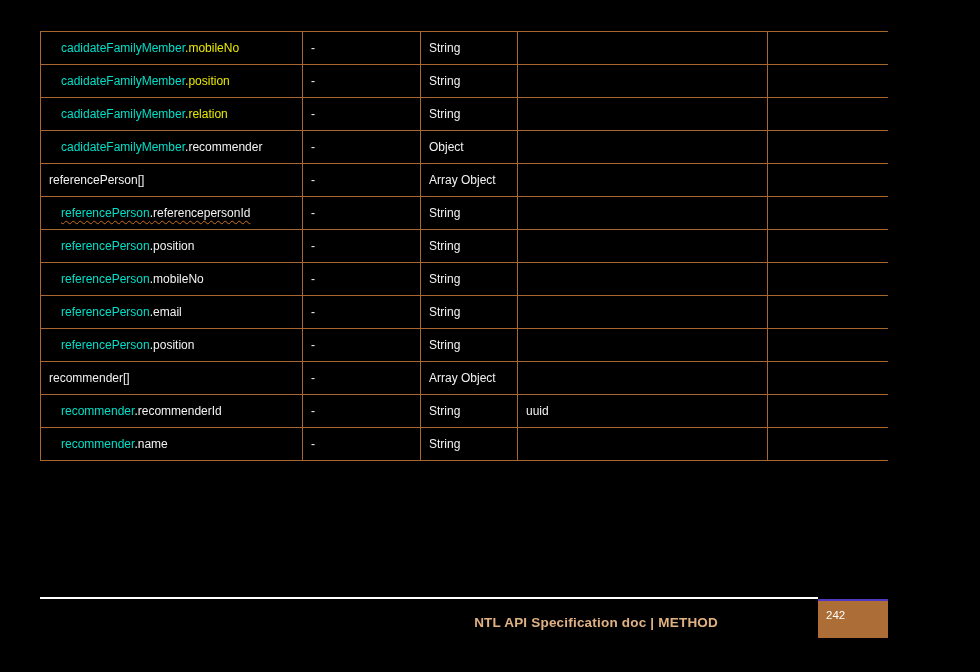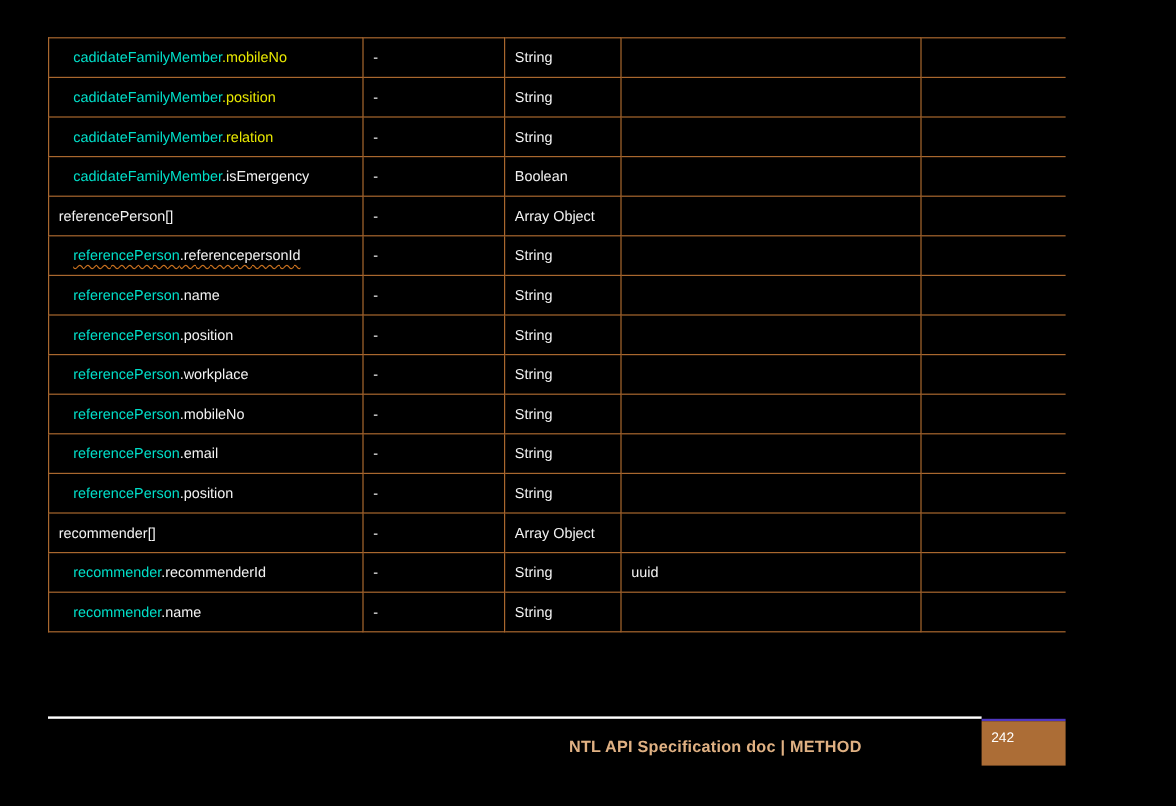--- a/index.html
+++ b/index.html
@@ -125,56 +125,42 @@
             <td class="c-extra"></td>
           </tr>
           <tr>
             <td class="c-name lvl1"><span><span class="cyan">cadidateFamilyMember</span><span class="yellow">.relation</span></span></td>
             <td class="c-desc yellow">-</td>
             <td class="c-type yellow">String</td>
             <td class="c-note cyan"></td>
             <td class="c-extra"></td>
           </tr>
           <tr>
-            <td class="c-name lvl1"><span><span class="cyan">cadidateFamilyMember</span><span class="white">.isEmergency</span></span></td>
-            <td class="c-desc white">-</td>
-            <td class="c-type white">Boolean</td>
+            <td class="c-name lvl1"><span><span class="cyan">cadidateFamilyMember</span><span class="white">.recommender</span></span></td>
+            <td class="c-desc white">-</td>
+            <td class="c-type white">Object</td>
             <td class="c-note cyan"></td>
             <td class="c-extra"></td>
           </tr>
           <tr>
             <td class="c-name lvl0"><span><span class="white">referencePerson[]</span></span></td>
             <td class="c-desc white">-</td>
             <td class="c-type white">Array Object</td>
             <td class="c-note cyan"></td>
             <td class="c-extra"></td>
           </tr>
           <tr>
             <td class="c-name lvl1"><span class="squiggle"><span class="cyan">referencePerson</span><span class="white">.referencepersonId</span></span></td>
             <td class="c-desc white">-</td>
             <td class="c-type white">String</td>
             <td class="c-note cyan"></td>
             <td class="c-extra"></td>
           </tr>
           <tr>
-            <td class="c-name lvl1"><span><span class="cyan">referencePerson</span><span class="white">.name</span></span></td>
-            <td class="c-desc white">-</td>
-            <td class="c-type white">String</td>
-            <td class="c-note cyan"></td>
-            <td class="c-extra"></td>
-          </tr>
-          <tr>
             <td class="c-name lvl1"><span><span class="cyan">referencePerson</span><span class="white">.position</span></span></td>
-            <td class="c-desc white">-</td>
-            <td class="c-type white">String</td>
-            <td class="c-note cyan"></td>
-            <td class="c-extra"></td>
-          </tr>
-          <tr>
-            <td class="c-name lvl1"><span><span class="cyan">referencePerson</span><span class="white">.workplace</span></span></td>
             <td class="c-desc white">-</td>
             <td class="c-type white">String</td>
             <td class="c-note cyan"></td>
             <td class="c-extra"></td>
           </tr>
           <tr>
             <td class="c-name lvl1"><span><span class="cyan">referencePerson</span><span class="white">.mobileNo</span></span></td>
             <td class="c-desc white">-</td>
             <td class="c-type white">String</td>
             <td class="c-note cyan"></td>

